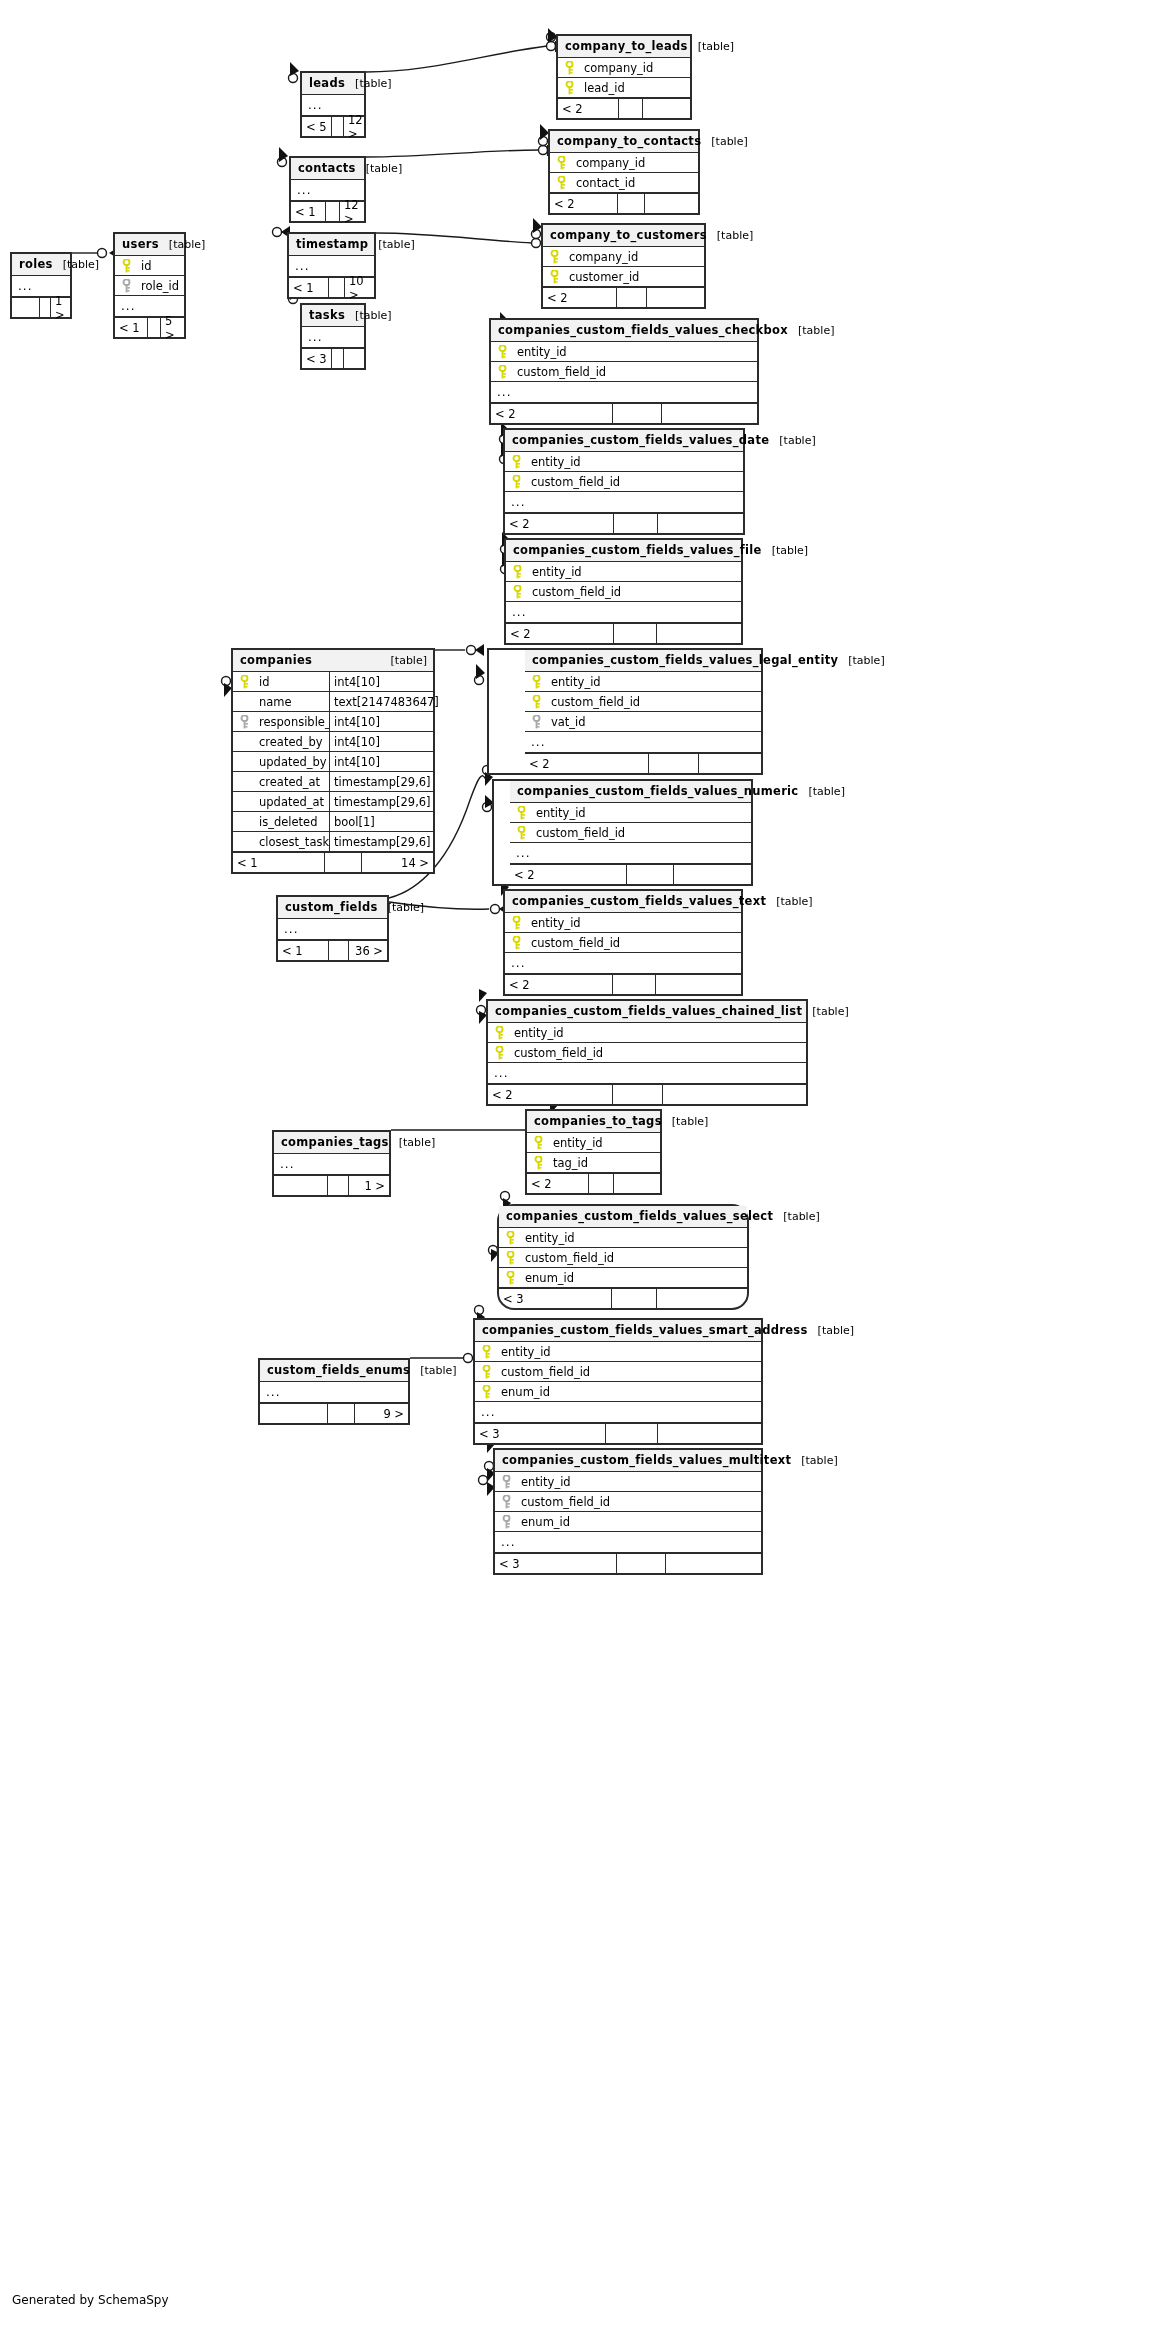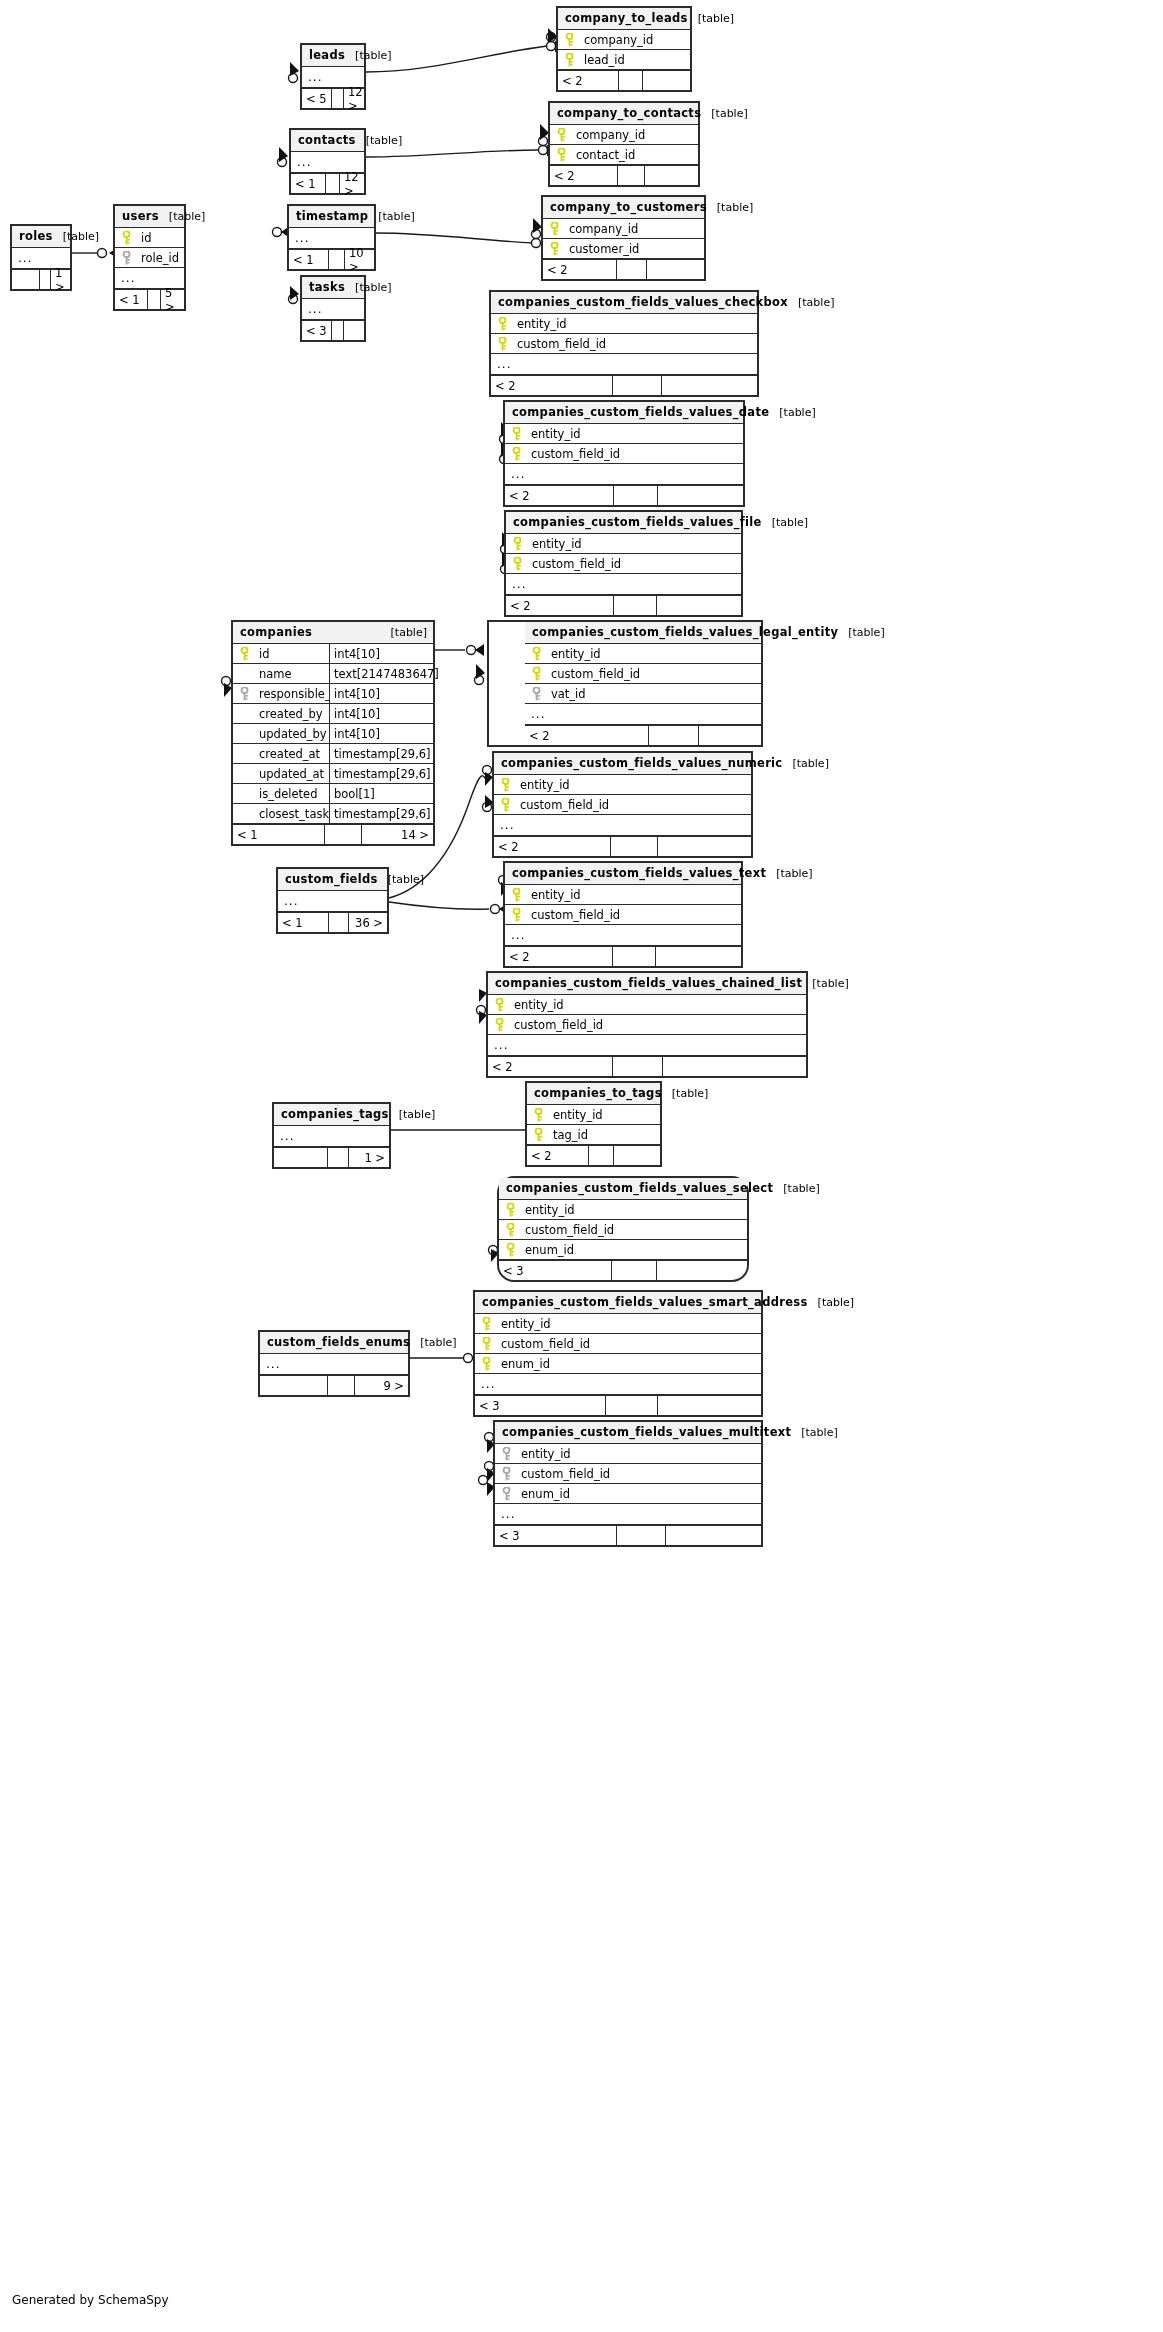--- a/index.html
+++ b/index.html
@@ -25,20 +25,21 @@
     z-index: 1;
   }
   .table-node {
     position: absolute;
     z-index: 2;
     border: 2px solid #2b2b2b;
     background: #ffffff;
     box-sizing: border-box;
     font-size: 11.5px;
     color: #000;
+    margin-top: 28px;
   }
   .tbl-title {
     background: #f2f2f2;
     border-bottom: 1px solid #2b2b2b;
     padding: 3px 6px 3px 7px;
     display: flex;
     align-items: baseline;
     justify-content: space-between;
     white-space: nowrap;
     line-height: 14px;
@@ -664,21 +665,21 @@
             <span>vat_id</span>
           </div>
         </div>
         <div class="ellipsis-row">...</div>
         <div class="footer-row">
           <div class="footer-cell c0" style="width: 124px;">&lt; 2</div>
           <div class="footer-cell c1" style="width: 50px;"></div>
           <div class="footer-cell c2"></div>
         </div>
       </div>
-      <div class="table-node" style="left: 492px; top: 751px; width: 261px;">
+      <div class="table-node" style="left: 492px; top: 751px; width: 261px; padding-left: 16px;">
         <div class="tbl-title">
           <span class="tname">companies_custom_fields_values_numeric</span>
           <span class="ttag">[table]</span>
         </div>
         <div class="col-row">
           <div class="col-name">
             <span class="keyicon"><svg viewBox="0 0 11 14" width="11" height="14">
                 <circle cx="5.5" cy="3.2" r="3.0" fill="none" stroke="#d8d800" stroke-width="1.9"></circle>
                 <rect x="4.6" y="5.4" width="1.9" height="8.0" fill="#d8d800"></rect>
                 <rect x="6.3" y="8.0" width="2.6" height="1.7" fill="#d8d800"></rect>

